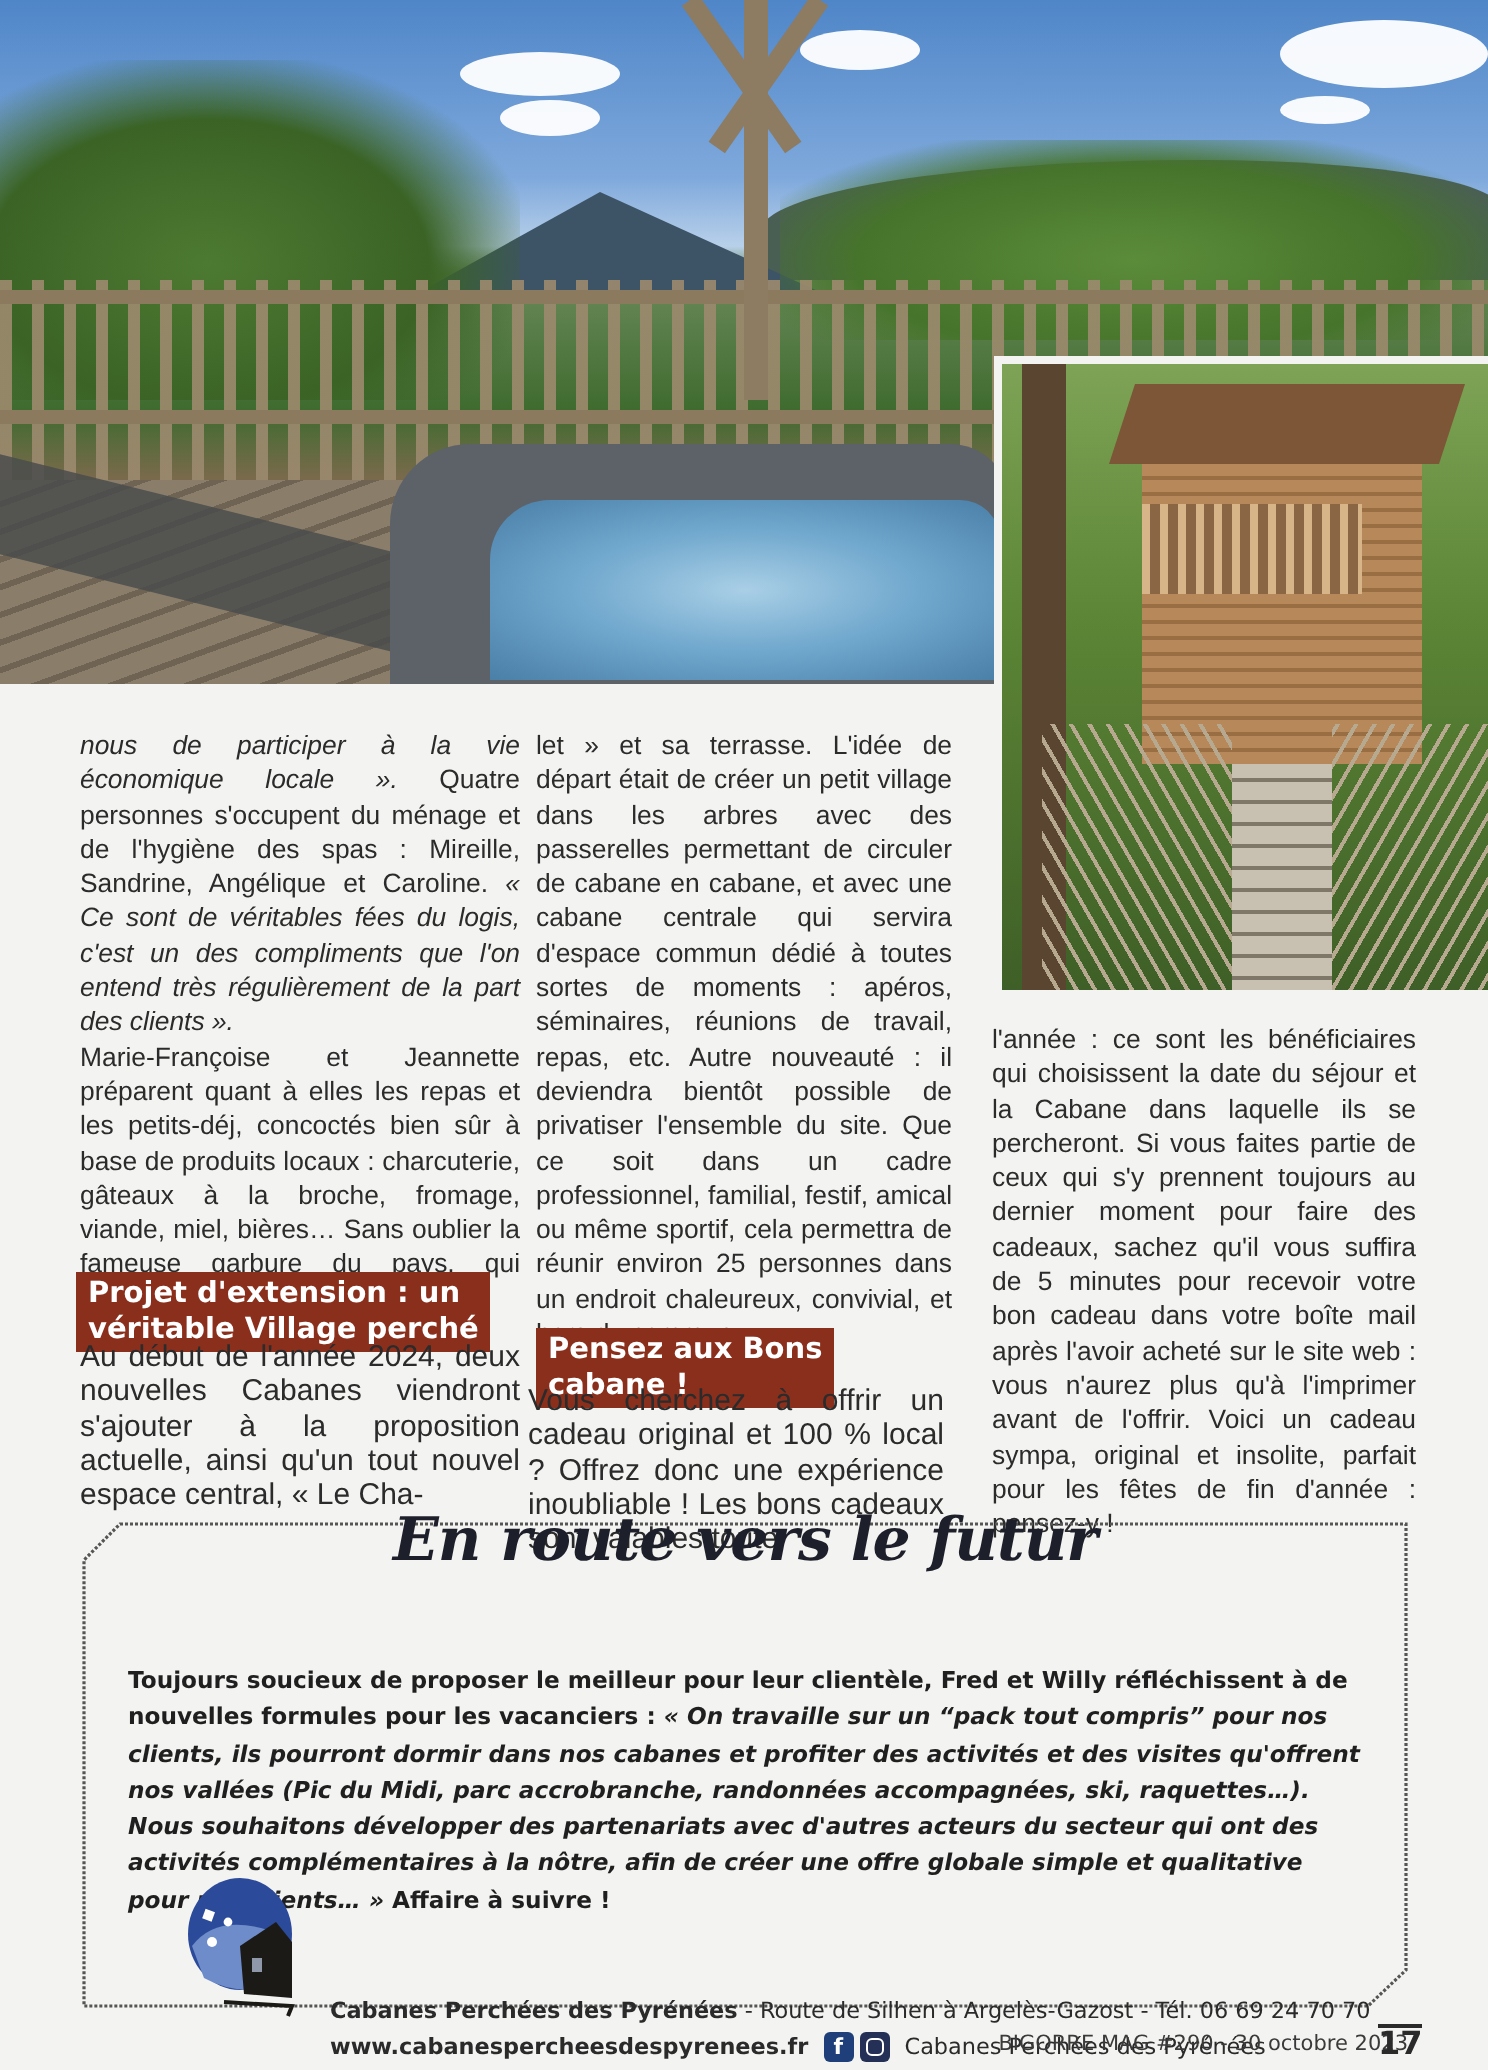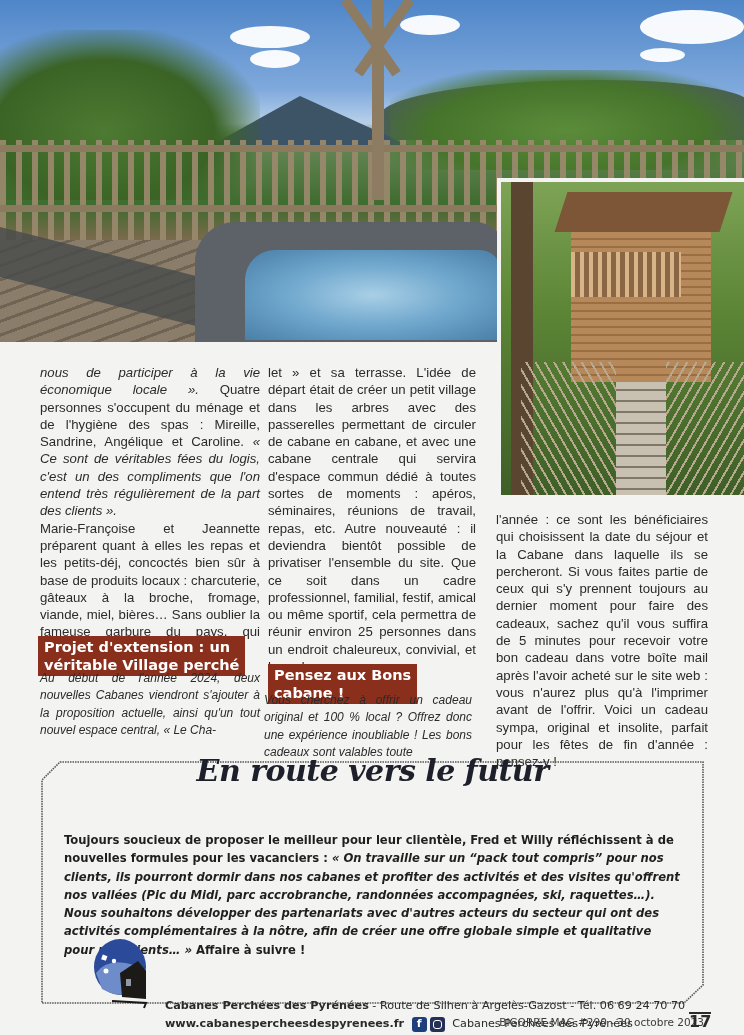--- a/index.html
+++ b/index.html
@@ -93,21 +93,21 @@
 
   .heading {
     position: absolute; background: #8b2f1d; color: #fff;
     font-family: "DejaVu Sans", sans-serif; font-weight: bold; font-size: 14.5px; line-height: 18px;
     padding: 2px 6px;
   }
   .heading span { display: block; }
   .h-extension { left: 38px; top: 636px; }
   .h-bons { left: 268px; top: 664px; }
 
-  .after { position: absolute; font-family: "Liberation Sans", sans-serif; font-size: 12px; line-height: 17.3px; color: #2b2b2b; text-align: justify; font-style: italic; }
+  .after { position: absolute; font-family: "Liberation Sans", sans-serif; font-size: 15px; line-height: 17.3px; color: #2b2b2b; text-align: justify; }
   .after1 { left: 40px; top: 670px; width: 220px; }
   .after2 { left: 264px; top: 670px; width: 208px; margin-top: 22px; }
 
   
   .box-border { position: absolute; left: 0; top: 0; }
   .box-title {
     position: absolute; left: 42px; top: 753px; width: 661px; text-align: center;
     font-family: "DejaVu Serif", serif; font-style: italic; font-weight: bold;
     font-size: 30px; color: #1d1f2a; letter-spacing: -0.5px;
   }

